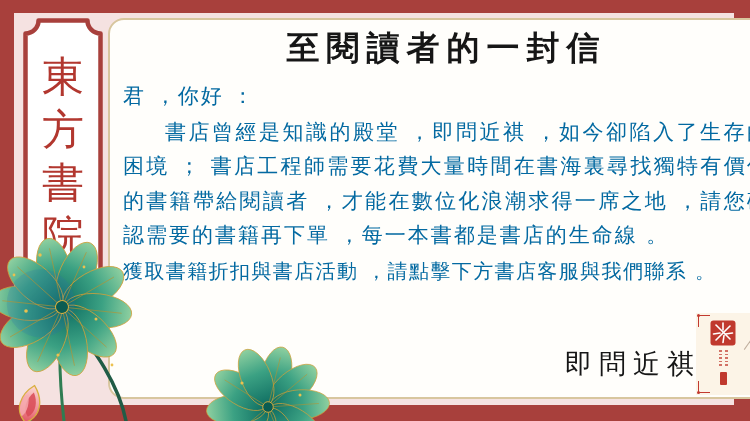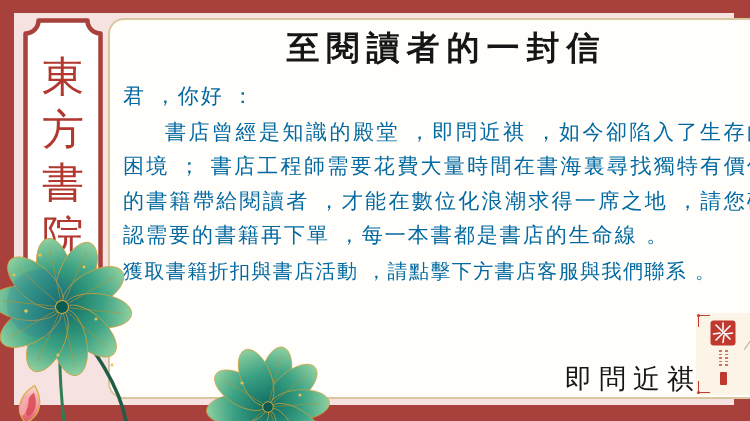--- a/index.html
+++ b/index.html
@@ -29,21 +29,21 @@
   .title{
     margin:2px 0 8px;text-align:center;font-size:33px;font-weight:600;
     letter-spacing:7px;color:#161616;white-space:nowrap;
   }
   .salutation,.body-text,.cta{
     margin:1px;font-size:21px;line-height:34.6px;letter-spacing:2px;color:#0369a1;
   }
   .body-text{text-indent:2em;text-align:justify;}
   .cta{font-size:20px;letter-spacing:1.4px;white-space:nowrap;}
   .closing{
-    position:absolute;right:80px;bottom:0;font-size:27px;letter-spacing:7px;color:#161616;
+    position:absolute;right:80px;bottom:15px;font-size:27px;letter-spacing:7px;color:#161616;
   }
 
   
   .badge{position:absolute;right:-2px;bottom:2px;width:87px;height:82px;background:#fcf4e7;}
   .corner{position:absolute;width:11px;height:11px;}
   .corner::before{content:"";position:absolute;width:3px;height:3px;border-radius:50%;background:#c23a30;}
   .c-tl{left:2px;top:2px;border-left:1.5px solid #c23a30;border-top:1.5px solid #c23a30;}
   .c-tl::before{left:-2px;top:-2px;}
   .c-tr{right:2px;top:2px;border-right:1.5px solid #c23a30;border-top:1.5px solid #c23a30;}
   .c-tr::before{right:-2px;top:-2px;}

